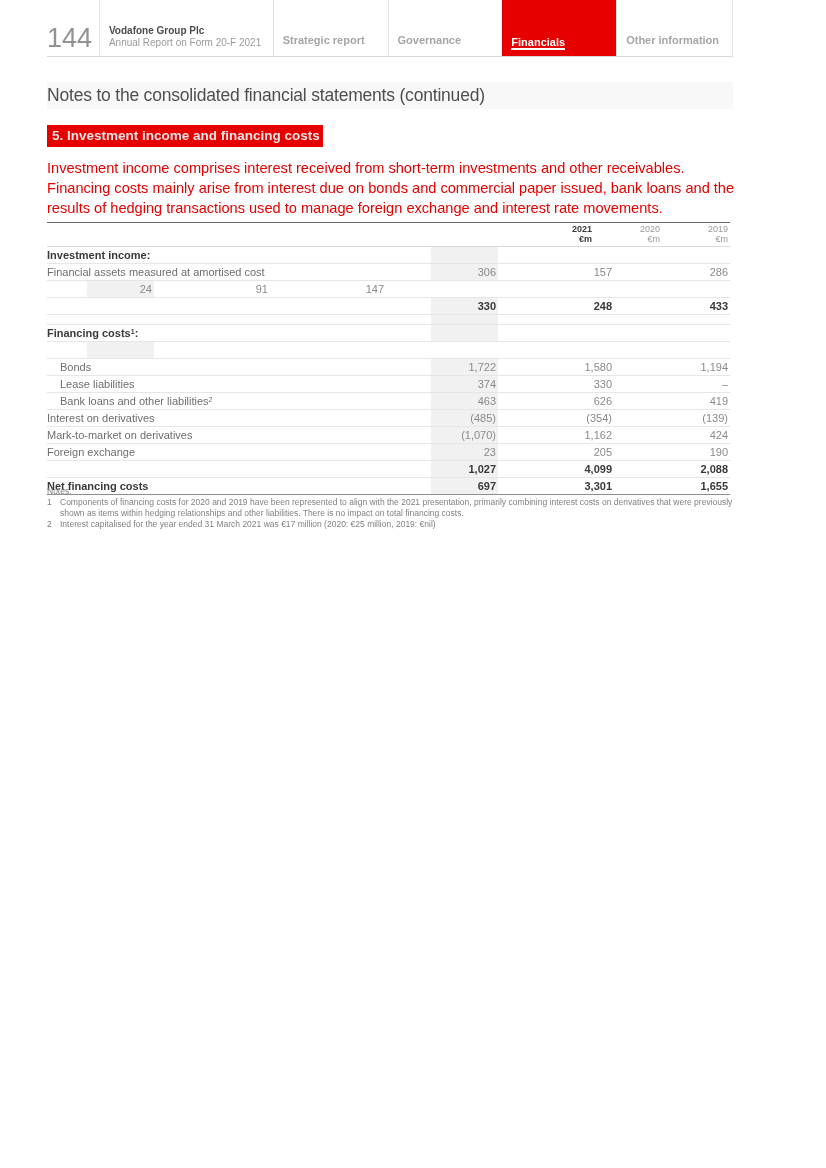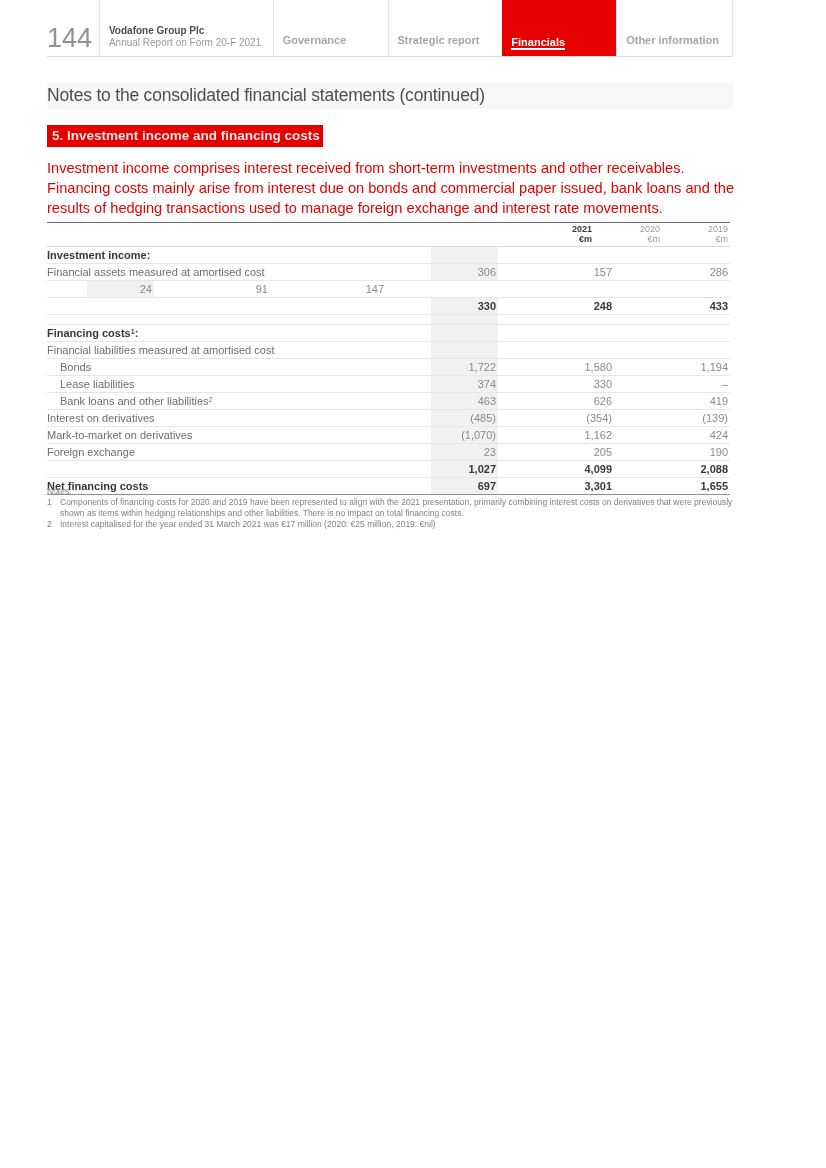--- a/index.html
+++ b/index.html
@@ -77,25 +77,25 @@
 </style>
 </head>
 <body>
 
 <div class="hdr">
   <div class="hcell pagenum">144</div>
   <div class="hcell brand">
     <span class="b1">Vodafone Group Plc</span>
     <span class="b2">Annual Report on Form 20-F 2021</span>
   </div>
+  <div class="hcell tab tab-sr">
+    <span class="tlabel">Strategic report</span>
+  </div>
   <div class="hcell tab tab-gv">
     <span class="tlabel">Governance</span>
-  </div>
-  <div class="hcell tab tab-sr">
-    <span class="tlabel">Strategic report</span>
   </div>
   <div class="hcell tab tab-fi">
     <span class="tlabel">Financials</span>
   </div>
   <div class="hcell tab tab-oi">
     <span class="tlabel">Other information</span>
   </div>
 </div>
 
 <div class="titlebar">Notes to the consolidated financial statements (continued)</div>
@@ -170,25 +170,20 @@
     <div class="lab">
           <span class="lt">Financing costs</span>
           <sup class="ls">1</sup>
           <span class="lx">:</span>
         </div>
     <div class="val v0"></div>
     <div class="val v1"></div>
     <div class="val v2"></div>
   </div>
       <div class="trow r-normal">
-    <div class="lab">
-          <span class="lt">Financial liabilities measured at amortised cost</span>
-          <sup class="ls"></sup>
-          <span class="lx"></span>
-        </div>
     <div class="val v0"></div>
     <div class="val v1"></div>
     <div class="val v2"></div>
   </div>
       <div class="trow r-indent">
     <div class="lab">
           <span class="lt">Bonds</span>
           <sup class="ls"></sup>
           <span class="lx"></span>
         </div>

